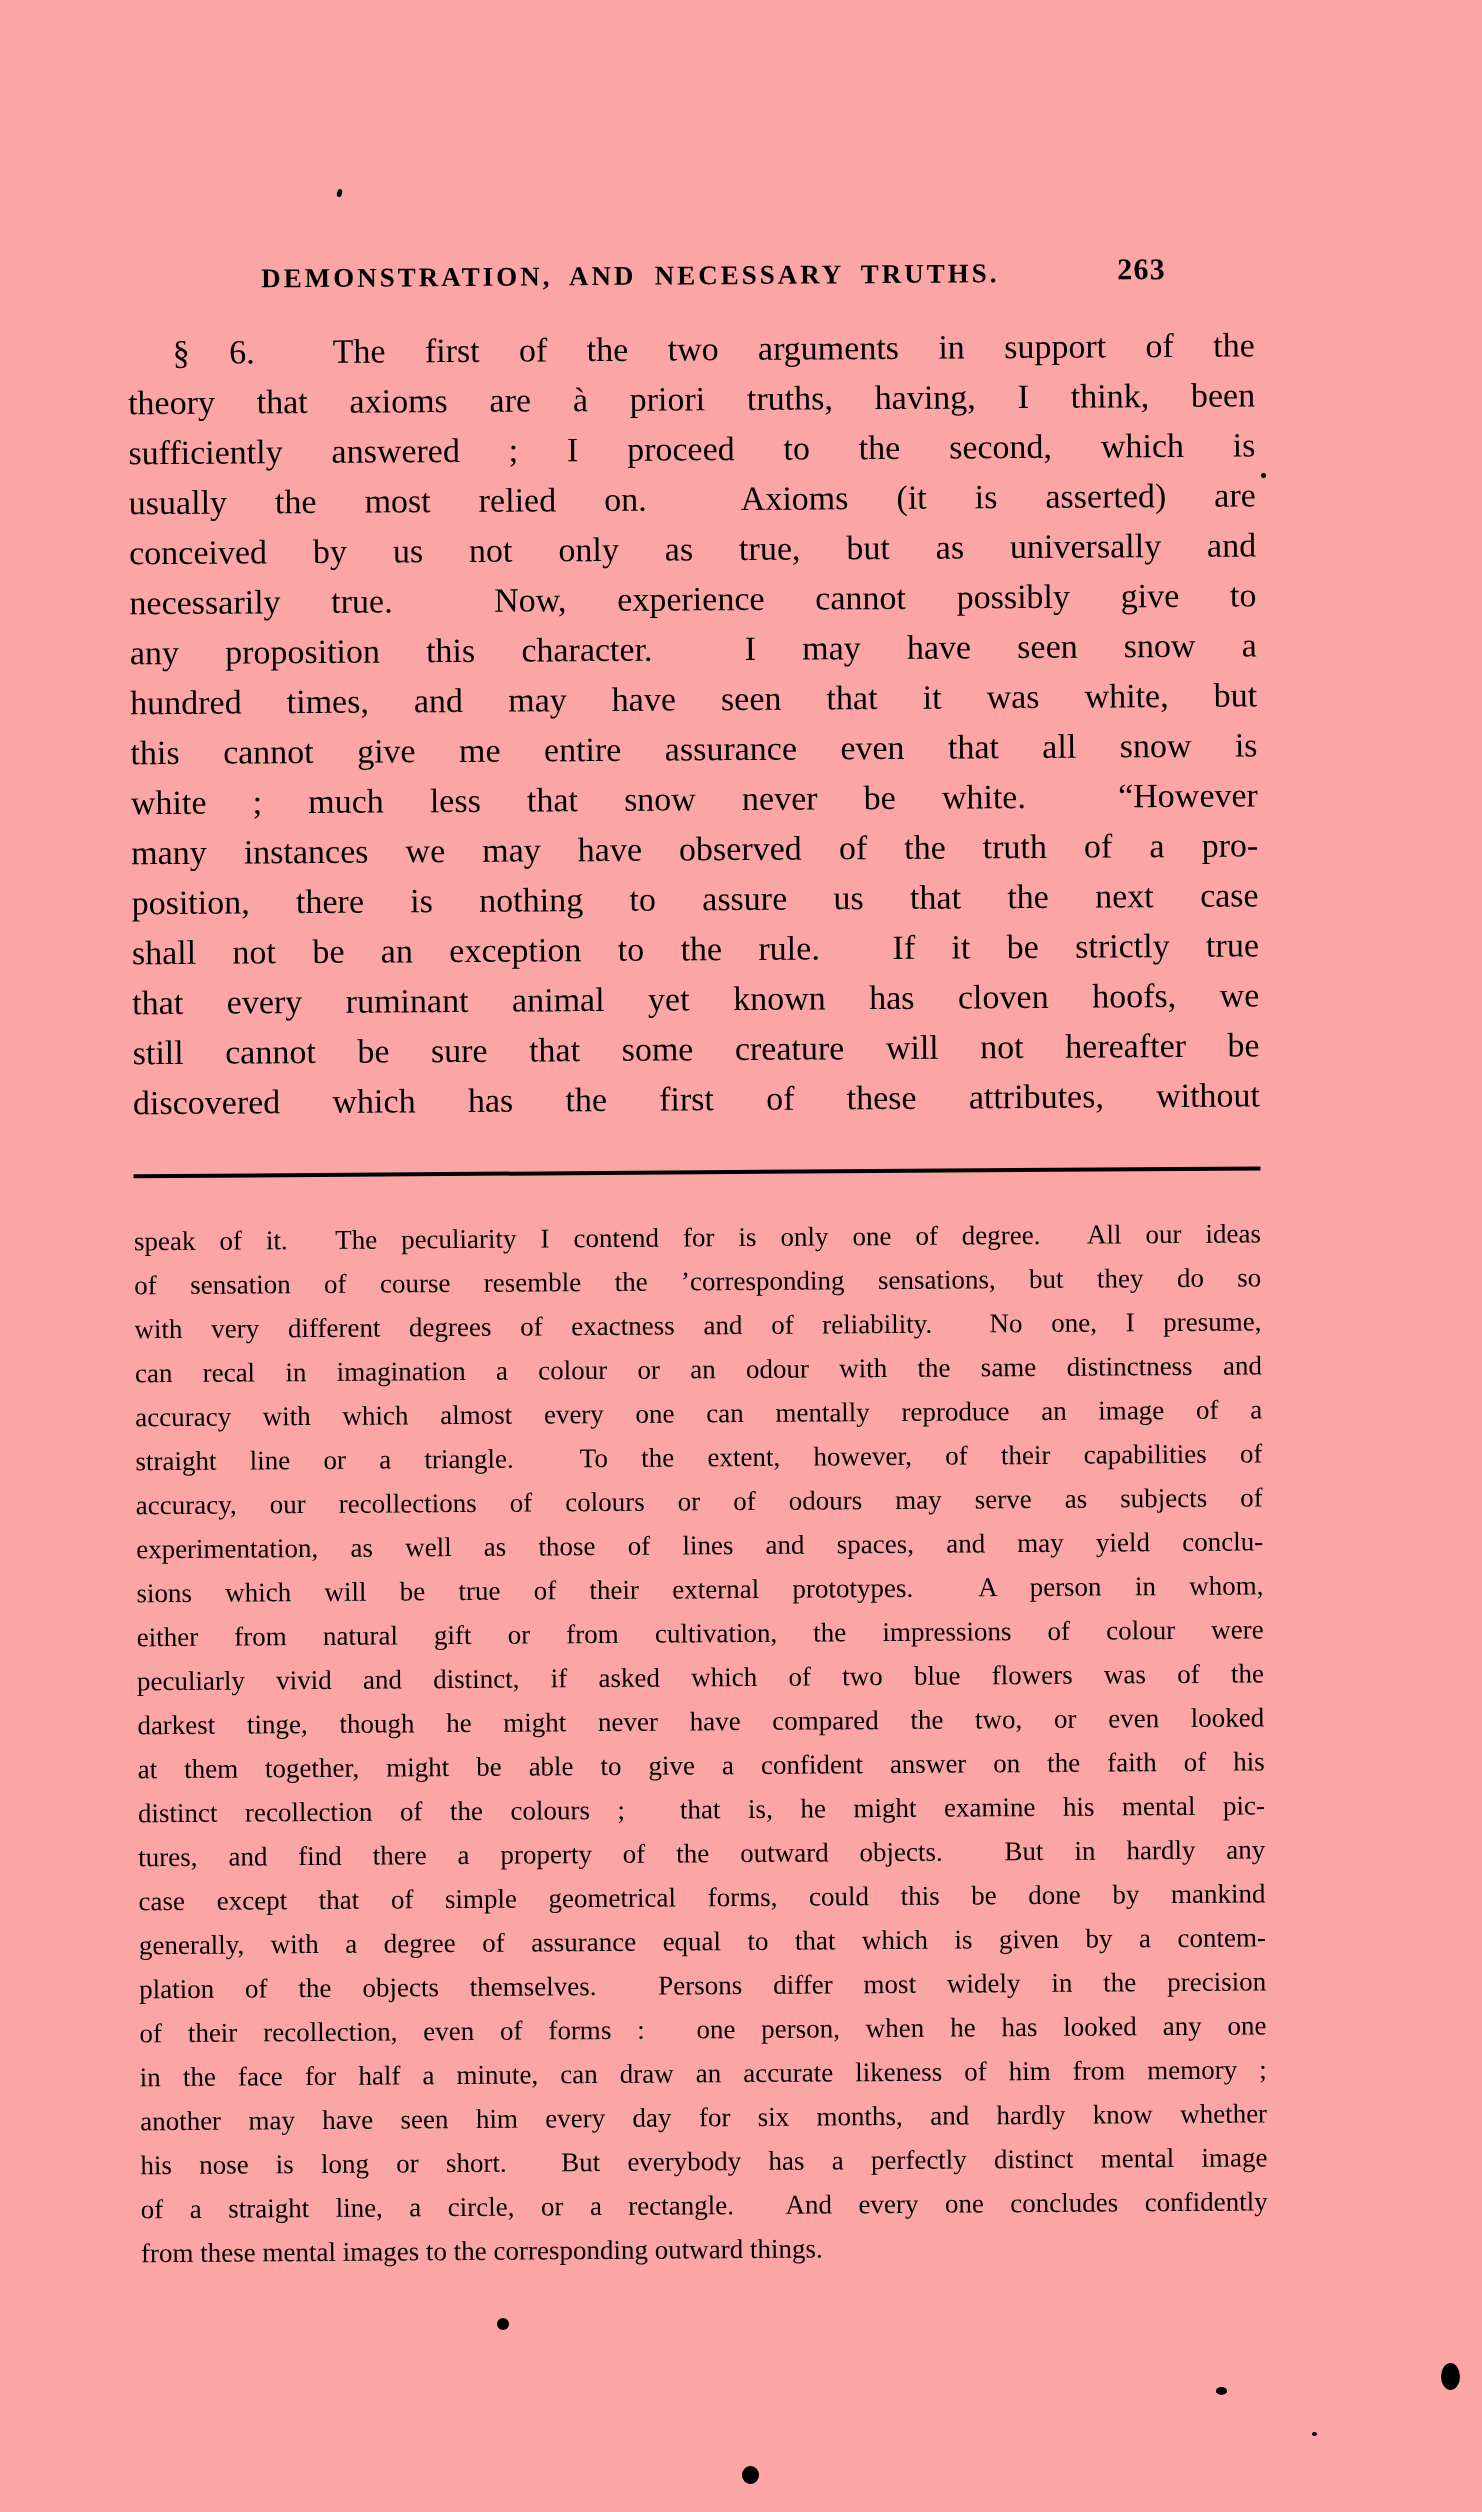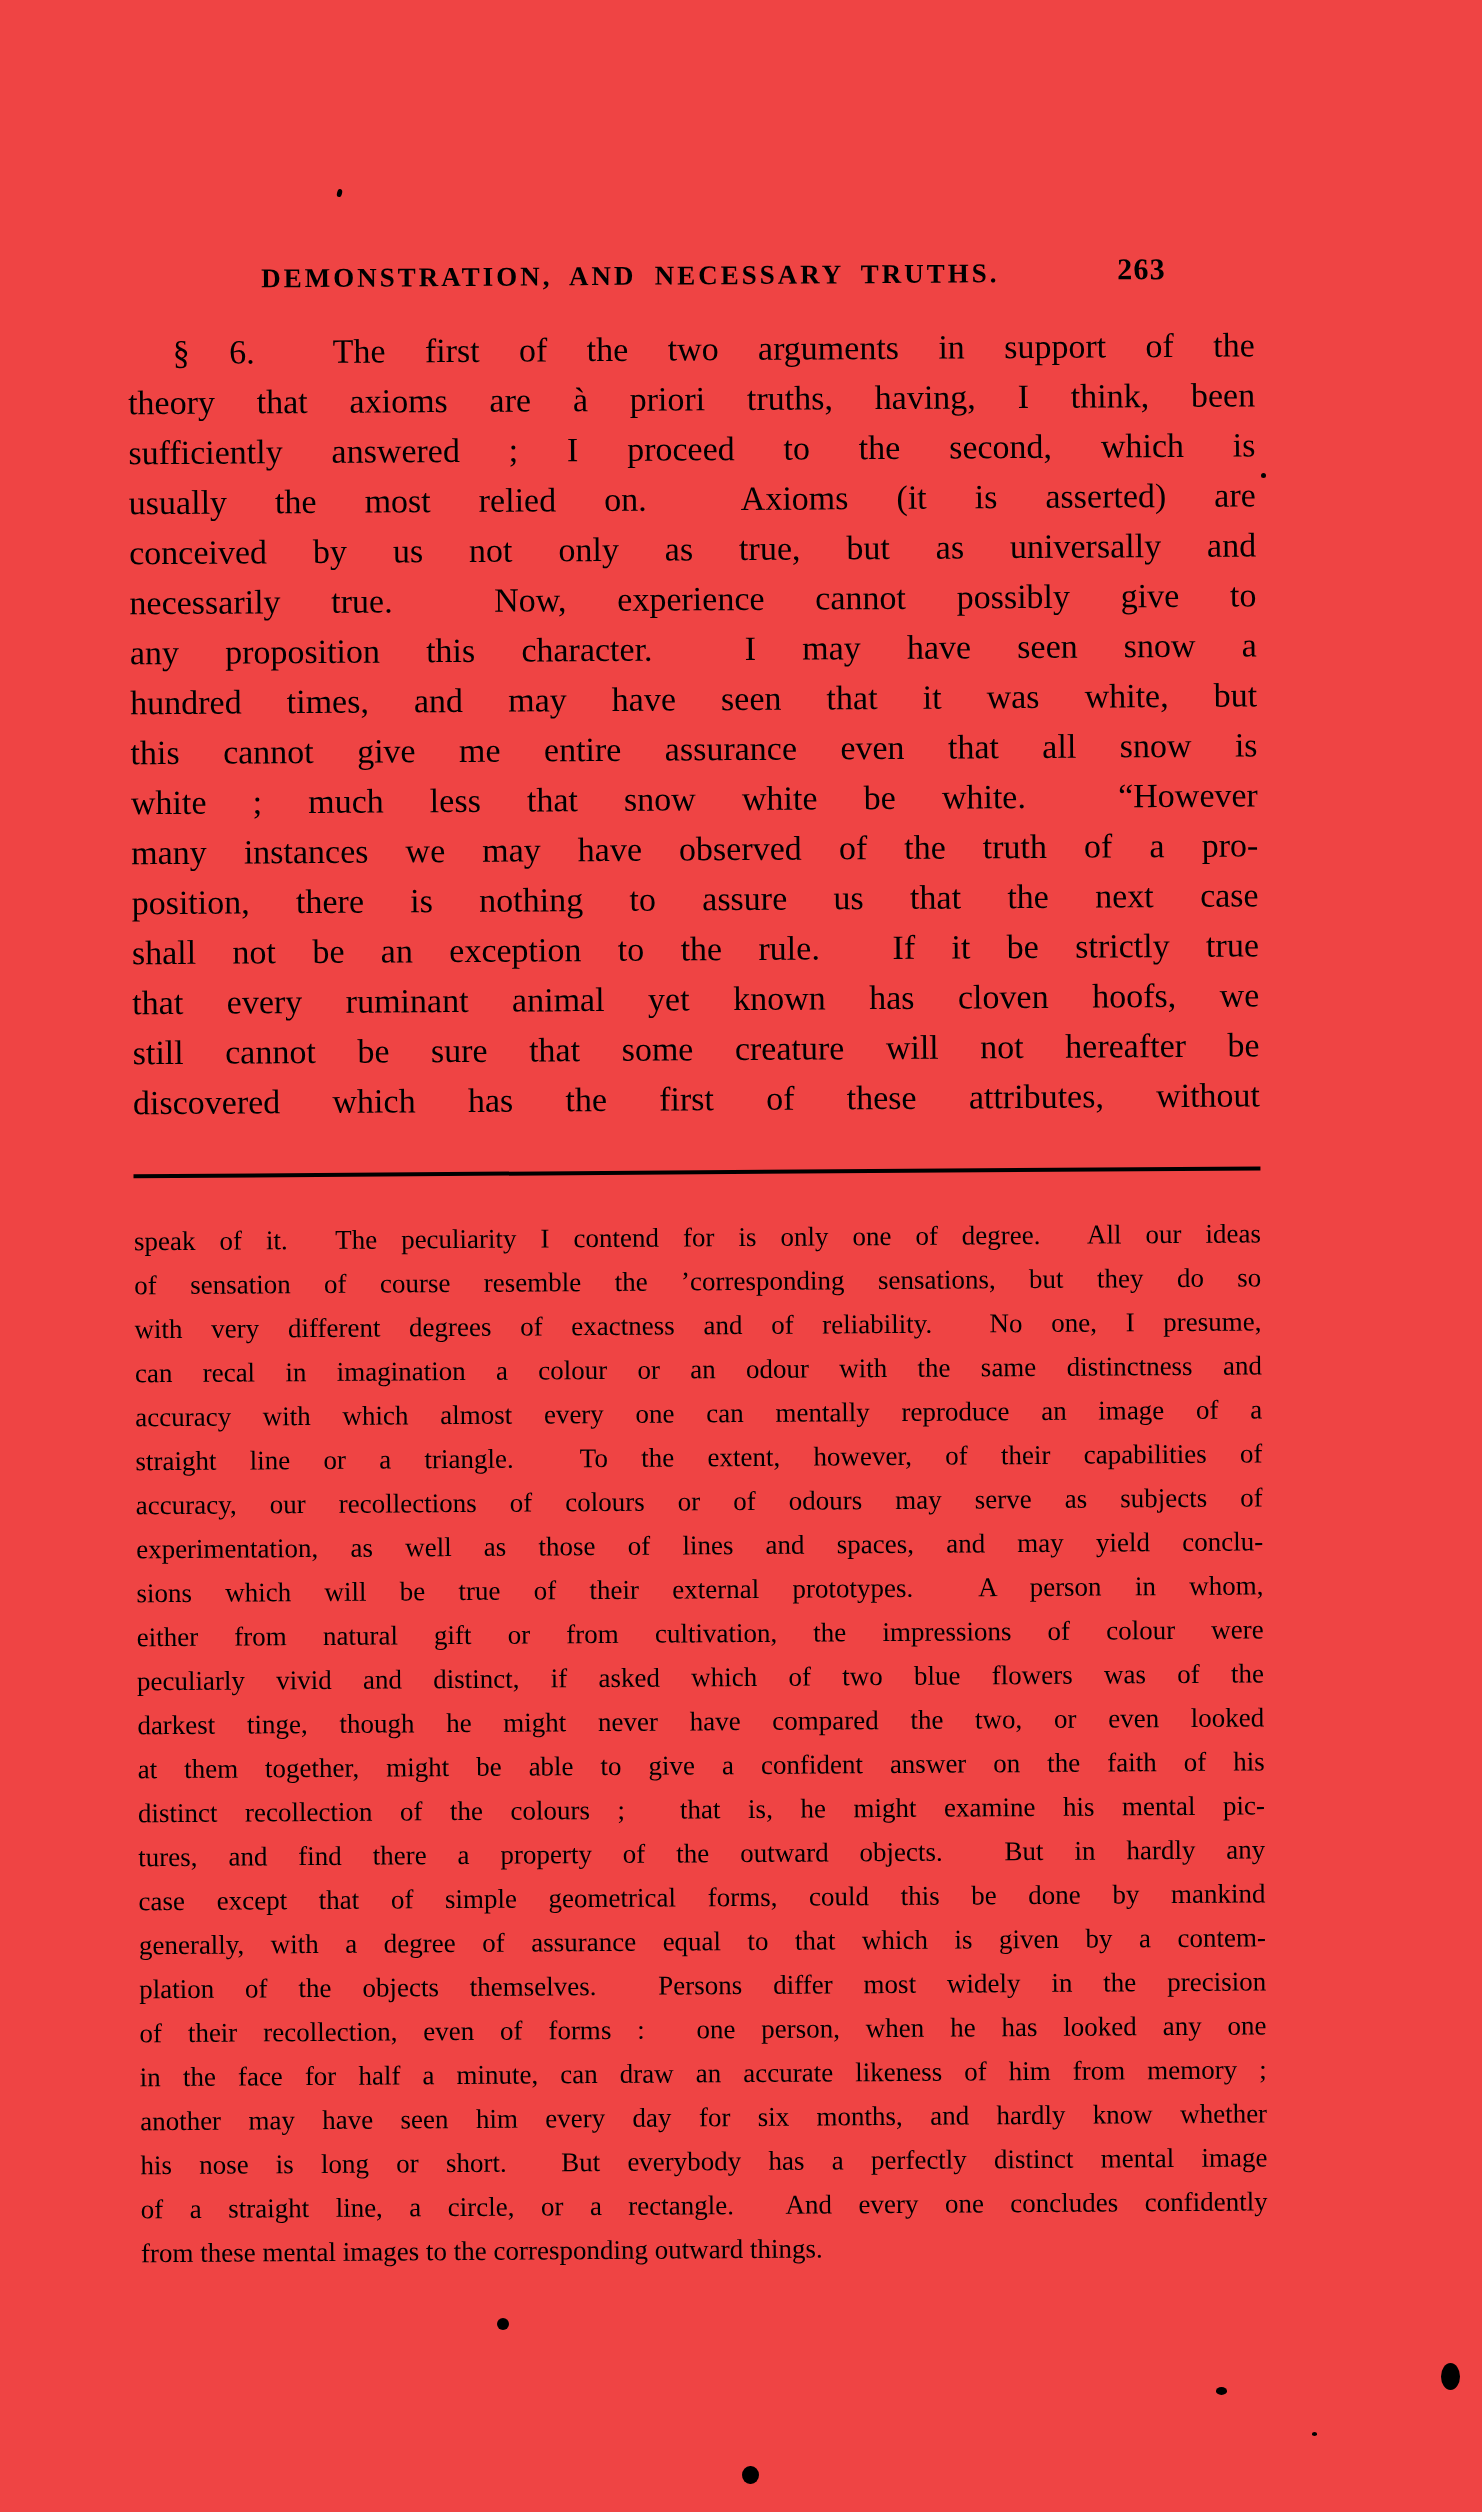--- a/index.html
+++ b/index.html
@@ -1,17 +1,17 @@
 <!DOCTYPE html>
 <html style="font-size:9.5px"><head>
 <meta charset="utf-8">
 <style>
   html,body { margin:0; padding:0; background:#9a9a9a; }
   .page {
-    position:relative; width:1483px; height:2512px; background:#ef4444;
+    position:relative; width:1483px; height:2512px; background:#fca5a5;
     overflow:hidden; font-family:"Liberation Serif", serif; color:#000;
   }
   .scan { position:absolute; left:0; top:0; width:1483px; height:2512px;
           transform:rotate(-0.4deg); transform-origin:742px 1247px; }
 
   .running-head { position:absolute; left:0; top:255px; width:1483px; height:42px; }
   .running-title {
     position:absolute; left:268px; top:4.8px;
     font-size:27px; font-weight:bold; letter-spacing:3px; word-spacing:8.3px;
     white-space:nowrap;
@@ -54,21 +54,21 @@
     <div class="body-block">
         <div class="line indent"><span>§ 6.&nbsp; The first of the two arguments in support of the</span></div>
         <div class="line"><span>theory that axioms are </span><span class="it">à priori</span><span> truths, having, I think, been</span></div>
         <div class="line"><span>sufficiently answered&nbsp;; I proceed to the second, which is</span></div>
         <div class="line"><span>usually the most relied on.&nbsp; Axioms (it is asserted) are</span></div>
         <div class="line"><span>conceived by us not only as true, but as universally and</span></div>
         <div class="line"><span>necessarily true.&nbsp; Now, experience cannot possibly give to</span></div>
         <div class="line"><span>any proposition this character.&nbsp; I may have seen snow a</span></div>
         <div class="line"><span>hundred times, and may have seen that it was white, but</span></div>
         <div class="line"><span>this cannot give me entire assurance even that all snow is</span></div>
-        <div class="line"><span>white&nbsp;; much less that snow </span><span class="it">white</span><span> be white.&nbsp; “However</span></div>
+        <div class="line"><span>white&nbsp;; much less that snow </span><span class="it">never</span><span> be white.&nbsp; “However</span></div>
         <div class="line"><span>many instances we may have observed of the truth of a pro-</span></div>
         <div class="line"><span>position, there is nothing to assure us that the next case</span></div>
         <div class="line"><span>shall not be an exception to the rule.&nbsp; If it be strictly true</span></div>
         <div class="line"><span>that every ruminant animal yet known has cloven hoofs, we</span></div>
         <div class="line"><span>still cannot be sure that some creature will not hereafter be</span></div>
         <div class="line"><span>discovered which has the first of these attributes, without</span></div>
       </div>
 
     <div class="fn-rule"></div>
 

